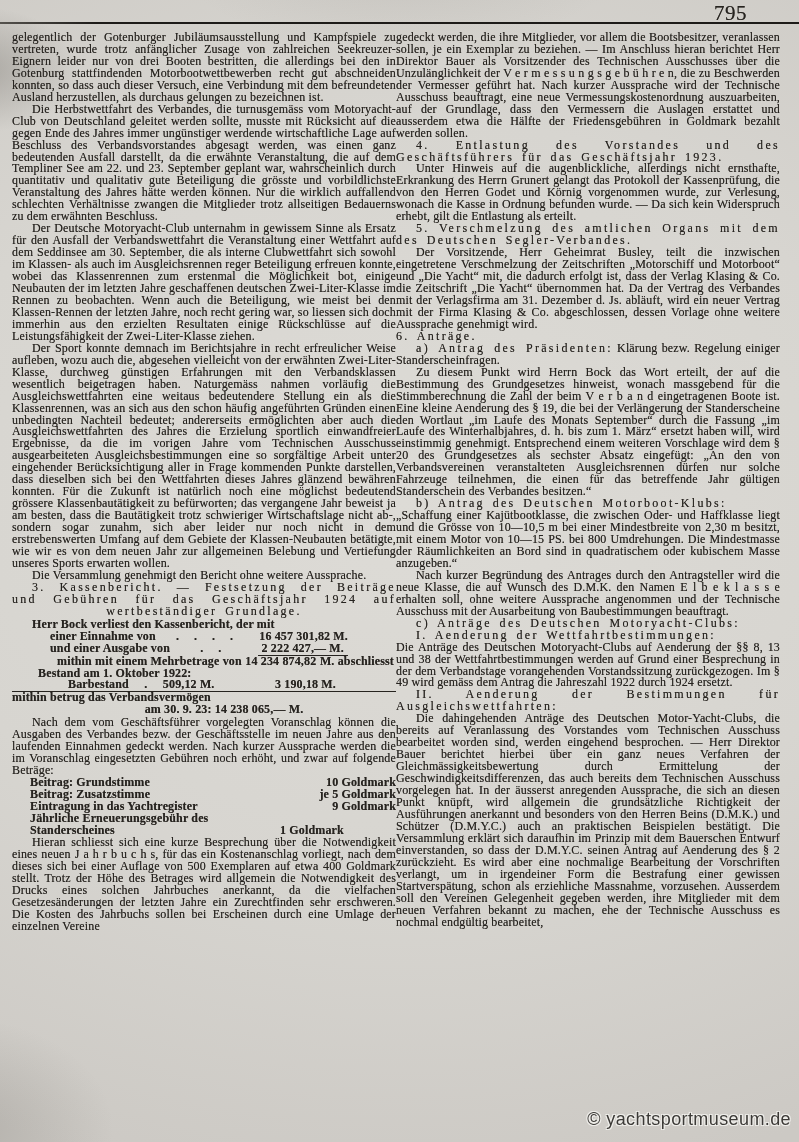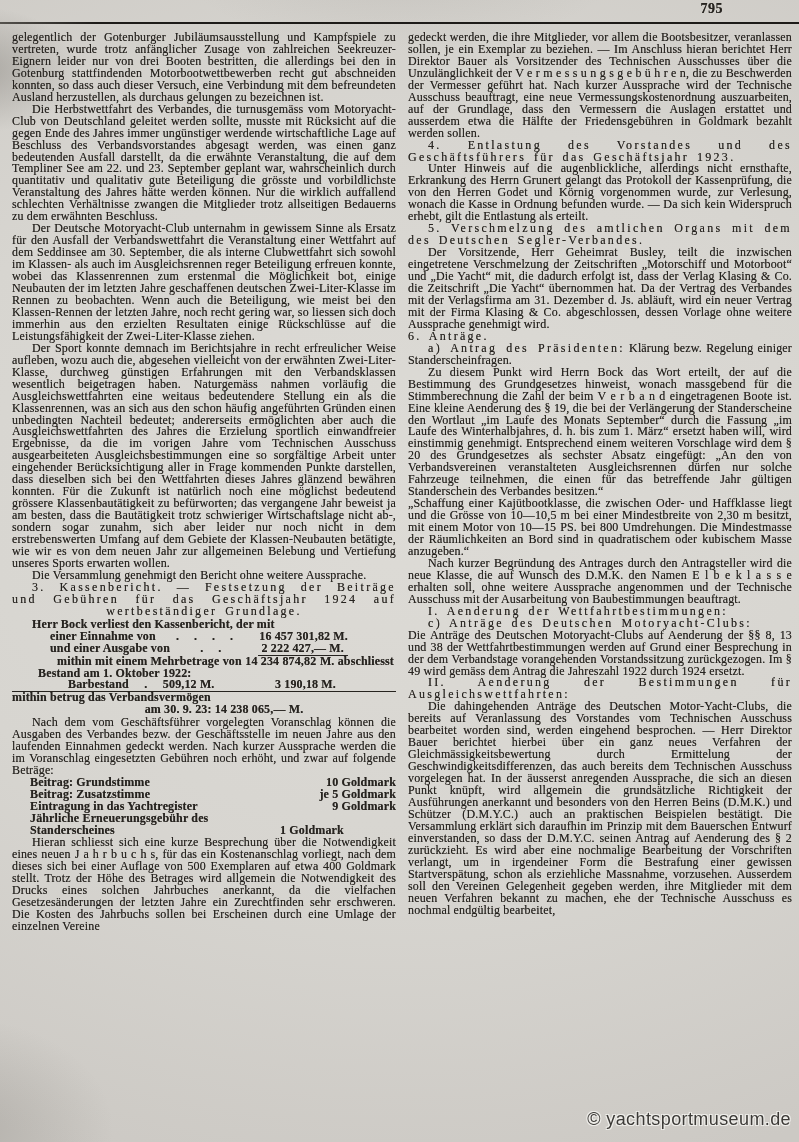--- a/index.html
+++ b/index.html
@@ -11,30 +11,30 @@
     background:
       radial-gradient(140px 90px at -20px 70px, rgba(70,66,60,.28), rgba(70,66,60,0) 70%),
       radial-gradient(220px 160px at -40px 1130px, rgba(90,86,80,.22), rgba(90,86,80,0) 70%),
       radial-gradient(300px 120px at 400px -40px, rgba(120,116,110,.14), rgba(120,116,110,0) 75%),
       radial-gradient(900px 700px at 400px 500px, #dddbd6 0%, #d7d5d0 55%, #ccc9c4 100%);
     font-family:"Liberation Serif","DejaVu Serif",serif;
     color:#26231f;
     text-shadow:0 0 .35px rgba(30,26,22,.55);
   }
   .page-number{
-    position:absolute;top:1px;right:76px;
-    font-size:14px;font-weight:bold;letter-spacing:.5px;
+    position:absolute;top:1px;right:52px;
+    font-size:21px;font-weight:normal;letter-spacing:.5px;
   }
   .top-rule{
     position:absolute;top:22px;left:0;width:799px;height:2px;
     background:linear-gradient(to right,#55524d 0%,#1d1b18 12%,#1d1b18 100%);
   }
   .columns{
     position:absolute;top:32px;left:12px;width:780px;height:1078px;
-    display:flex;gap:12px;overflow:hidden;
+    display:flex;overflow:hidden;
   }
   .col{
     width:384px;
     font-size:12px;line-height:11.95px;
     text-align:justify;
     letter-spacing:.15px;
   }
   .col p{margin:0;text-indent:20px;}
   .col p.noindent{text-indent:0;}
   .spaced{letter-spacing:2.3px;word-spacing:2.5px;}
@@ -159,26 +159,27 @@
       <p>Unter Hinweis auf die augenblickliche, allerdings nicht ernsthafte, Erkrankung des Herrn Grunert gelangt das Protokoll der Kassenprüfung, die von den Herren Godet und Körnig vorgenommen wurde, zur Verlesung, wonach die Kasse in Ordnung befunden wurde. — Da sich kein Widerspruch erhebt, gilt die Entlastung als erteilt.</p>
 
       <p class="spaced h-hang">5. Verschmelzung des amtlichen Organs mit dem des Deutschen Segler-Verbandes.</p>
       <p>Der Vorsitzende, Herr Geheimrat Busley, teilt die inzwischen eingetretene Verschmelzung der Zeitschriften „Motorschiff und Motorboot“ und „Die Yacht“ mit, die dadurch erfolgt ist, dass der Verlag Klasing &amp; Co. die Zeitschrift „Die Yacht“ übernommen hat. Da der Vertrag des Verbandes mit der Verlagsfirma am 31. Dezember d. Js. abläuft, wird ein neuer Vertrag mit der Firma Klasing &amp; Co. abgeschlossen, dessen Vorlage ohne weitere Aussprache genehmigt wird.</p>
 
       <p class="spaced h-center">6. Anträge.</p>
 
       <p><span class="spaced">a) Antrag des Präsidenten:</span><span> Klärung bezw. Regelung einiger Standerscheinfragen.</span></p>
       <p>Zu diesem Punkt wird Herrn Bock das Wort erteilt, der auf die Bestimmung des Grundgesetzes hinweist, wonach massgebend für die Stimmberechnung die Zahl der beim V e r b a n d eingetragenen Boote ist. Eine kleine Aenderung des § 19, die bei der Verlängerung der Standerscheine den Wortlaut „im Laufe des Monats September“ durch die Fassung „im Laufe des Winterhalbjahres, d. h. bis zum 1. März“ ersetzt haben will, wird einstimmig genehmigt. Entsprechend einem weiteren Vorschlage wird dem § 20 des Grundgesetzes als sechster Absatz eingefügt: „An den von Verbandsvereinen veranstalteten Ausgleichsrennen dürfen nur solche Fahrzeuge teilnehmen, die einen für das betreffende Jahr gültigen Standerschein des Verbandes besitzen.“</p>
 
+      <p class="spaced">b) Antrag des Deutschen Motorboot-Klubs:</p>
       <p class="noindent">„Schaffung einer Kajütbootklasse, die zwischen Oder- und Haffklasse liegt und die Grösse von 10—10,5 m bei einer Mindestbreite von 2,30 m besitzt, mit einem Motor von 10—15 PS. bei 800 Umdrehungen. Die Mindestmasse der Räumlichkeiten an Bord sind in quadratischem oder kubischem Masse anzugeben.“</p>
       <p>Nach kurzer Begründung des Antrages durch den Antragsteller wird die neue Klasse, die auf Wunsch des D.M.K. den Namen E l b e k l a s s e erhalten soll, ohne weitere Aussprache angenommen und der Technische Ausschuss mit der Ausarbeitung von Baubestimmungen beauftragt.</p>
 
+      <p class="spaced">c) Anträge des Deutschen Motoryacht-Clubs:</p>
+
       <p class="spaced">I. Aenderung der Wettfahrtbestimmungen:</p>
-
-      <p class="spaced">c) Anträge des Deutschen Motoryacht-Clubs:</p>
       <p class="noindent">Die Anträge des Deutschen Motoryacht-Clubs auf Aenderung der §§ 8, 13 und 38 der Wettfahrtbestimmungen werden auf Grund einer Besprechung in der dem Verbandstage vorangehenden Vorstandssitzung zurückgezogen. Im § 49 wird gemäss dem Antrag die Jahreszahl 1922 durch 1924 ersetzt.</p>
 
       <p class="spaced">II. Aenderung der Bestimmungen für Ausgleichswettfahrten:</p>
       <p>Die dahingehenden Anträge des Deutschen Motor-Yacht-Clubs, die bereits auf Veranlassung des Vorstandes vom Technischen Ausschuss bearbeitet worden sind, werden eingehend besprochen. — Herr Direktor Bauer berichtet hierbei über ein ganz neues Verfahren der Gleichmässigkeitsbewertung durch Ermittelung der Geschwindigkeitsdifferenzen, das auch bereits dem Technischen Ausschuss vorgelegen hat. In der äusserst anregenden Aussprache, die sich an diesen Punkt knüpft, wird allgemein die grundsätzliche Richtigkeit der Ausführungen anerkannt und besonders von den Herren Beins (D.M.K.) und Schützer (D.M.Y.C.) auch an praktischen Beispielen bestätigt. Die Versammlung erklärt sich daraufhin im Prinzip mit dem Bauerschen Entwurf einverstanden, so dass der D.M.Y.C. seinen Antrag auf Aenderung des § 2 zurückzieht. Es wird aber eine nochmalige Bearbeitung der Vorschriften verlangt, um in irgendeiner Form die Bestrafung einer gewissen Startverspätung, schon als erziehliche Massnahme, vorzusehen. Ausserdem soll den Vereinen Gelegenheit gegeben werden, ihre Mitglieder mit dem neuen Verfahren bekannt zu machen, ehe der Technische Ausschuss es nochmal endgültig bearbeitet,</p>
     </div>
 
   </div>
 
   <div class="watermark">© yachtsportmuseum.de</div>
 </div>

